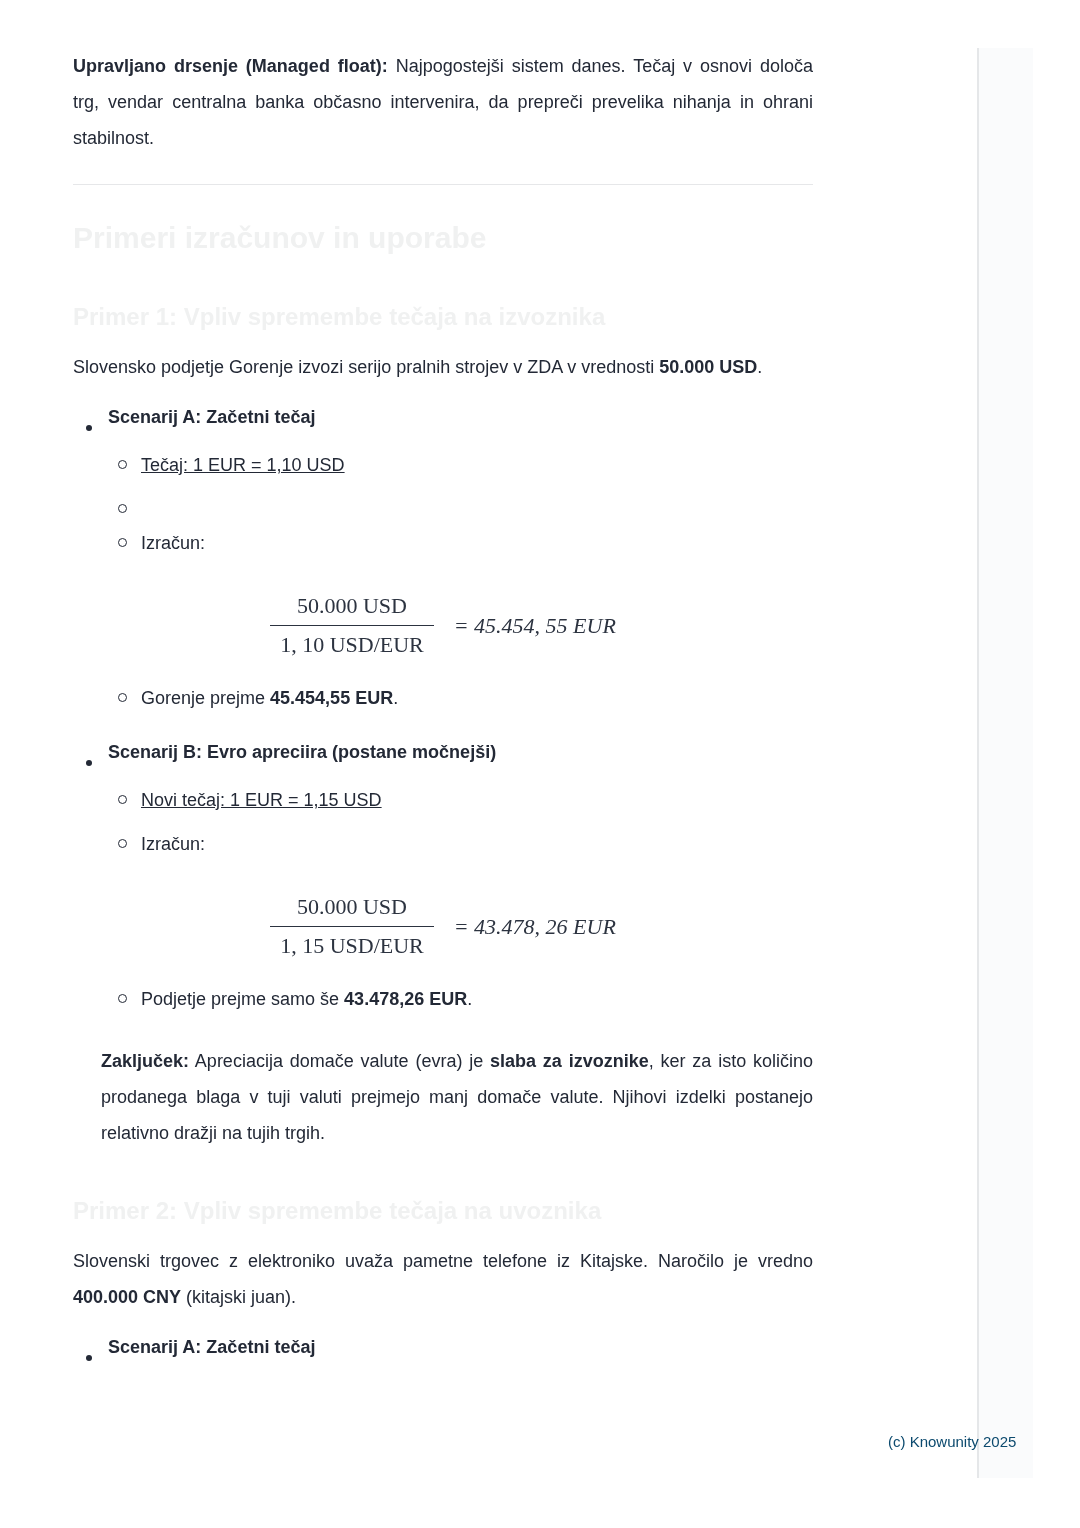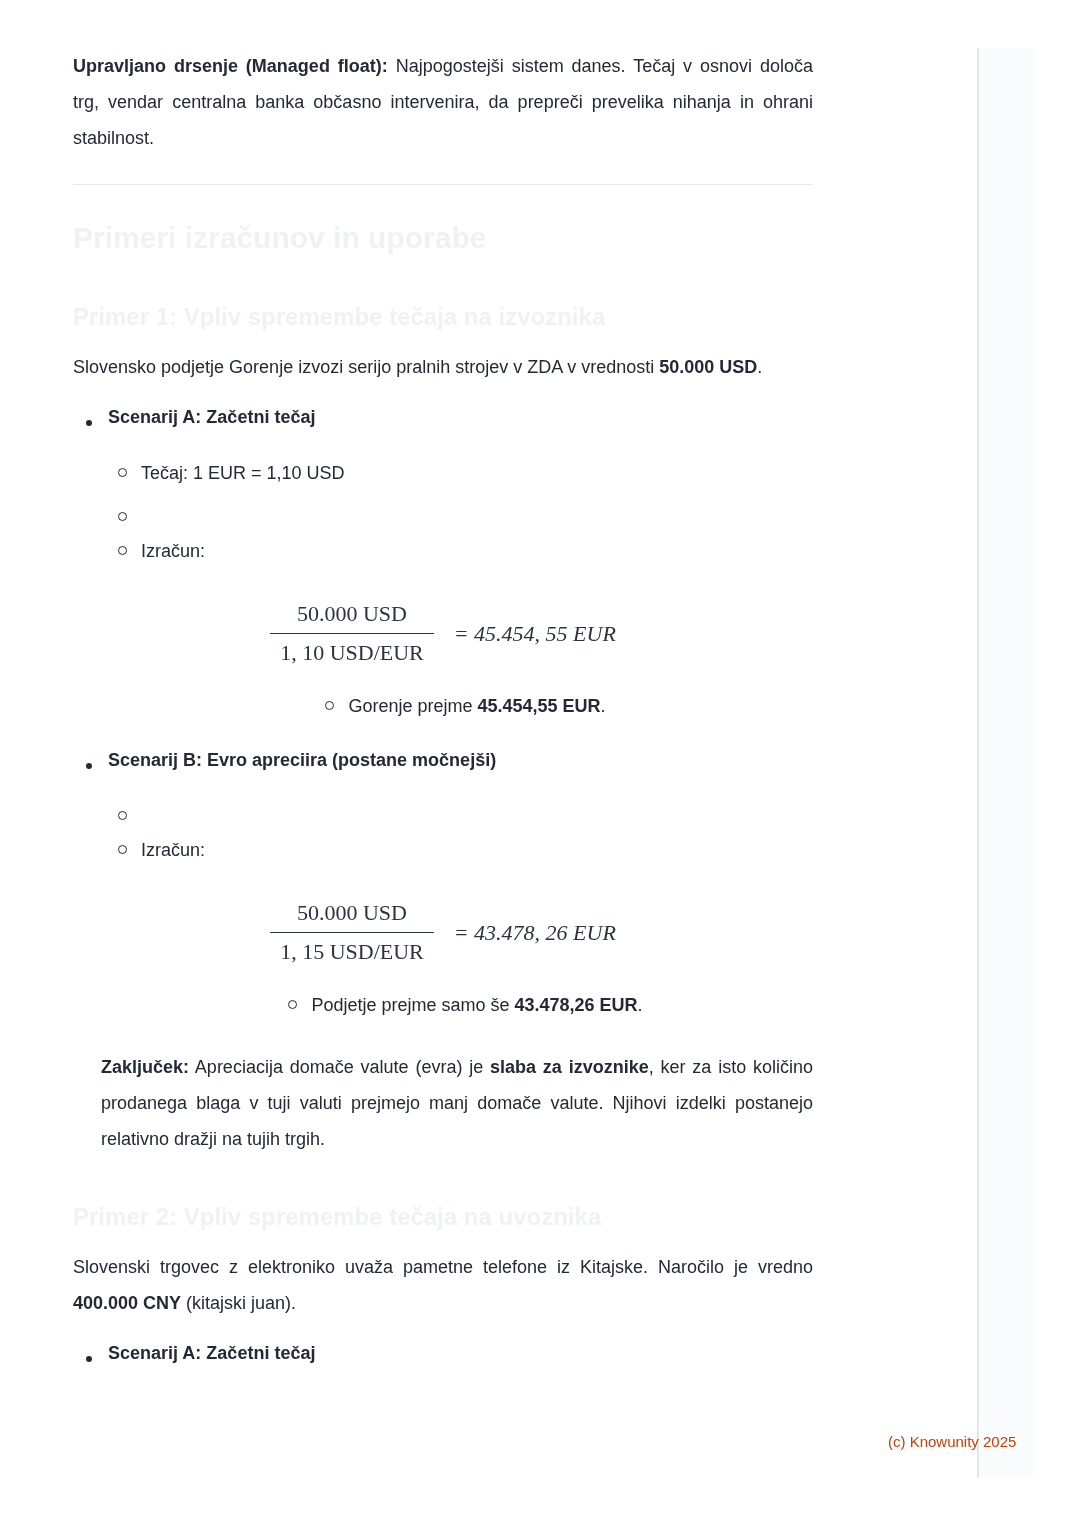--- a/index.html
+++ b/index.html
@@ -42,43 +42,43 @@
     font-size: 24px;
     line-height: 32px;
     font-weight: 700;
     color: #f0f1f1;
     margin: 44px 0 0 0;
   }
   .mt24 { margin-top: 16px; }
   .mt30 { margin-top: 30px; margin-left: 28px; }
   .li1 {
     display: flex;
-    align-items: center;
+    align-items: flex-end;
     margin-top: 26px;
     font-size: 18px;
     line-height: 28px;
     font-weight: 700;
   }
   .li1.first { margin-top: 18px; }
   .m1 {
     flex: 0 0 auto;
     width: 6px; height: 6px;
     border-radius: 50%;
     background: #232936;
     margin: 11px 16px 0 13px;
   }
   .li2 {
     display: flex;
     align-items: flex-start;
     margin-top: 16px;
     font-size: 18px;
     line-height: 28px;
   }
-  .li2.first { margin-top: 28px; }
-  .li2.after-formula { margin-top: 26px; justify-content: center; }
+  .li2.first { margin-top: 20px; text-decoration: underline; }
+  .li2.after-formula { margin-top: 26px; }
   .m2 {
     flex: 0 0 auto;
     width: 7px; height: 7px;
     border-radius: 50%;
     border: 1.5px solid #232936;
     background: transparent;
     margin: 9px 14px 0 45px;
   }
   .formula {
     display: flex;
@@ -106,21 +106,21 @@
     background: #fafbfc;
     border-left: 2px solid #e5e7e9;
     z-index: 1;
   }
   .copyright {
     position: absolute;
     left: 888px;
     top: 1432px;
     font-size: 15px;
     line-height: 20px;
-    color: #c2410c;
+    color: #0c4a6e;
     z-index: 3;
     white-space: nowrap;
   }
 </style>
 </head>
 <body>
 
 <div class="page">
   <div class="content">
 
@@ -166,20 +166,21 @@
         <div><span>Gorenje prejme </span><strong>45.454,55 EUR</strong><span>.</span></div>
       </div>
 
       <div class="li1">
         <span class="m1"></span>
         <div>Scenarij B: Evro apreciira (postane močnejši)</div>
       </div>
 
       <div class="li2 first">
         <span class="m2"></span>
+        <div>Novi tečaj: 1 EUR = 1,15 USD</div>
       </div>
       <div class="li2">
         <span class="m2"></span>
         <div>Izračun:</div>
       </div>
 
       <div class="formula">
         <span class="frac">
           <span class="num">50.000 USD</span>
           <span class="den">1, 15 USD/EUR</span>

